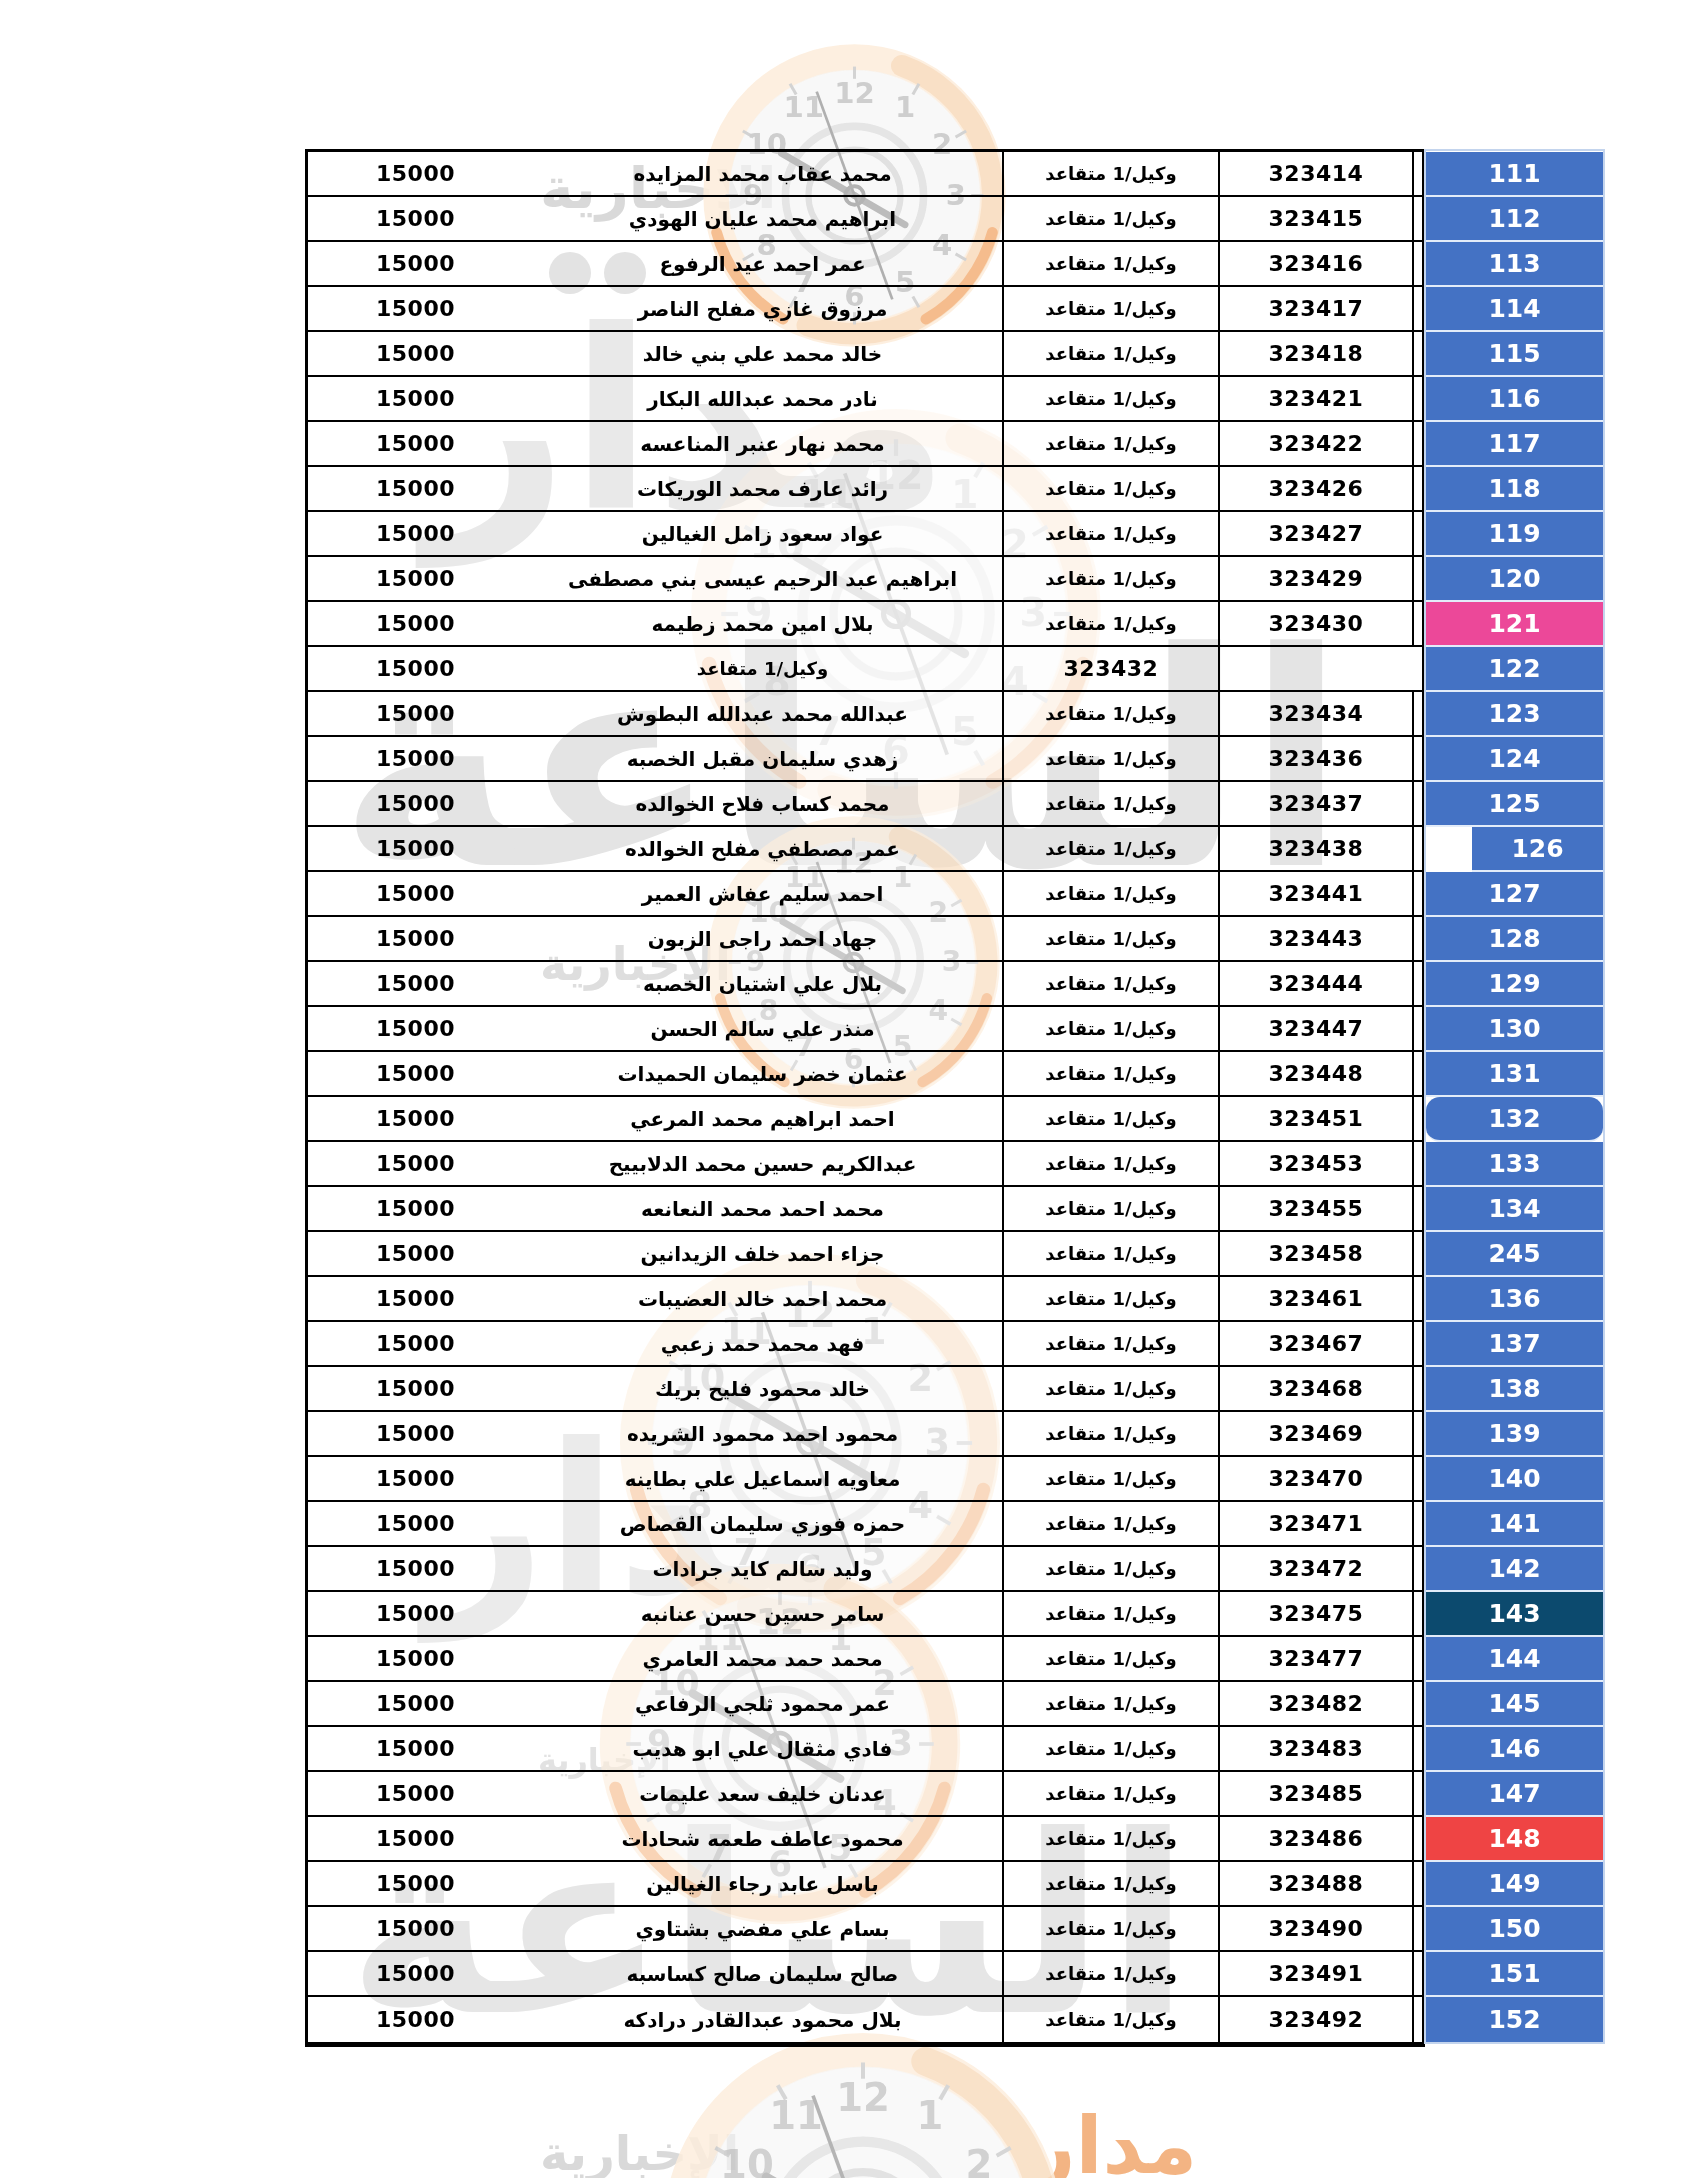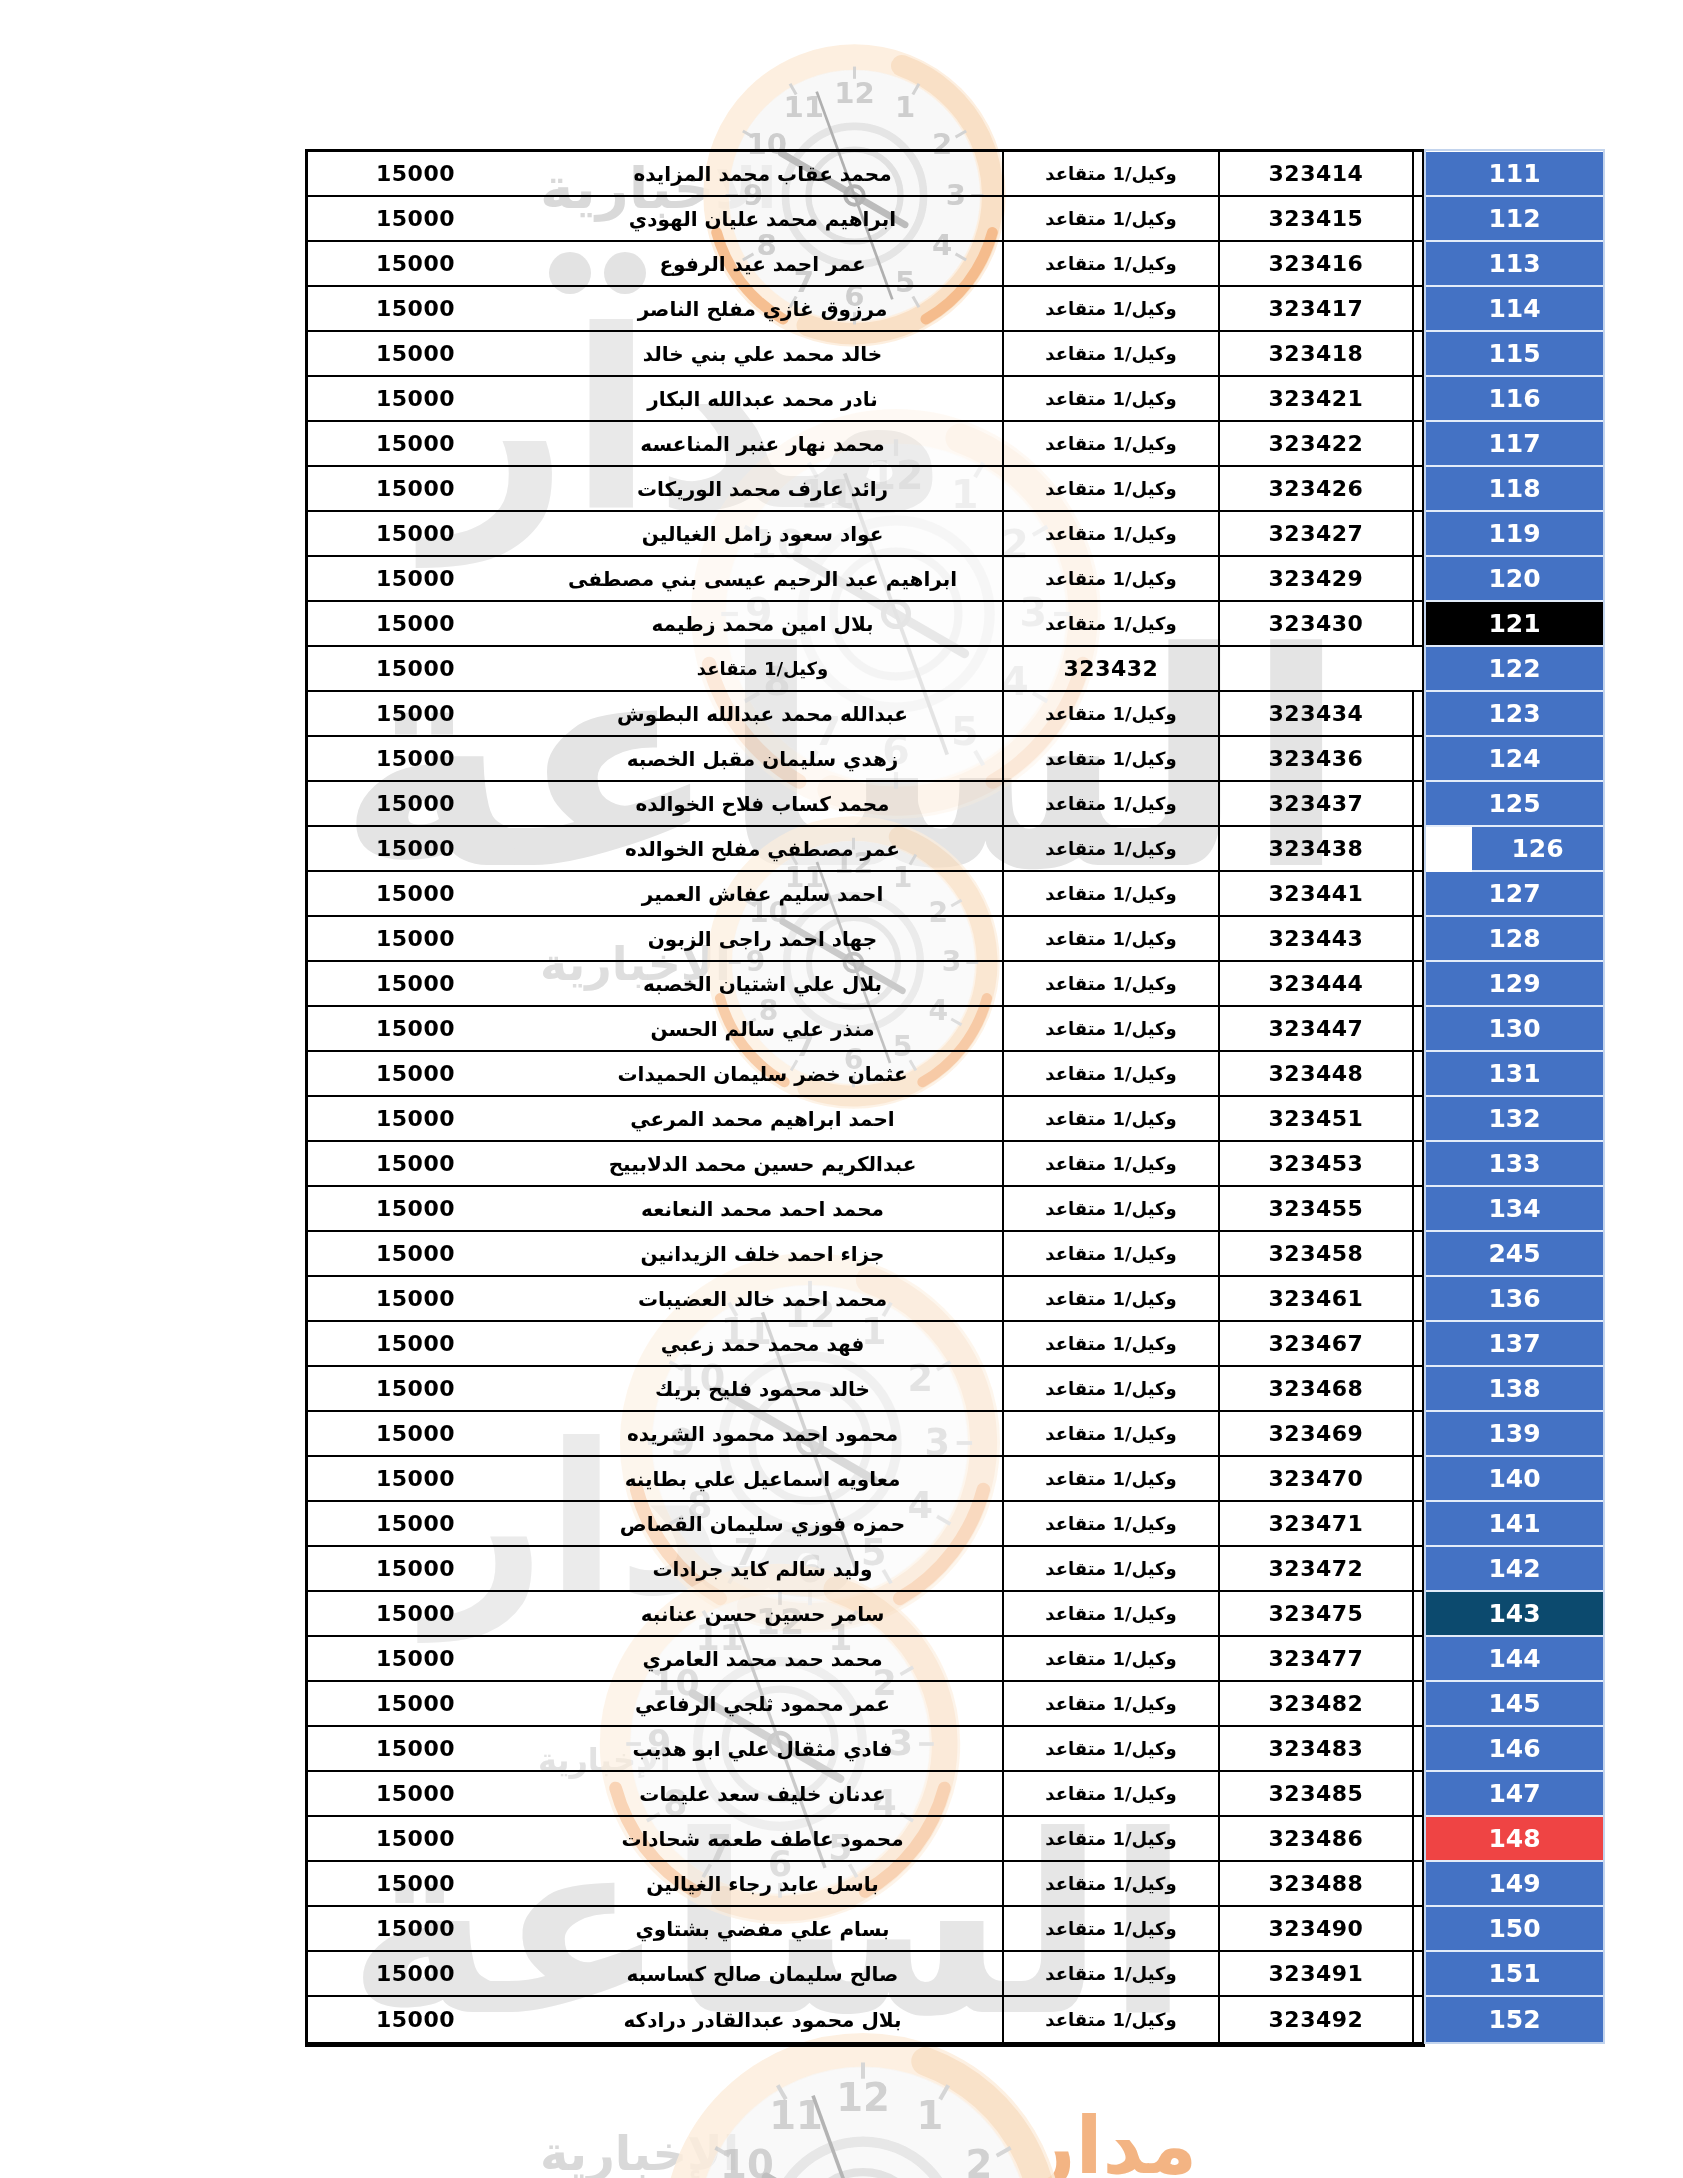--- a/index.html
+++ b/index.html
@@ -544,32 +544,32 @@
       <div class="icell" style="background: rgb(68, 114, 196);">111</div>
       <div class="icell" style="background: rgb(68, 114, 196);">112</div>
       <div class="icell" style="background: rgb(68, 114, 196);">113</div>
       <div class="icell" style="background: rgb(68, 114, 196);">114</div>
       <div class="icell" style="background: rgb(68, 114, 196);">115</div>
       <div class="icell" style="background: rgb(68, 114, 196);">116</div>
       <div class="icell" style="background: rgb(68, 114, 196);">117</div>
       <div class="icell" style="background: rgb(68, 114, 196);">118</div>
       <div class="icell" style="background: rgb(68, 114, 196);">119</div>
       <div class="icell" style="background: rgb(68, 114, 196);">120</div>
-      <div class="icell" style="background: #000000;">121</div>
+      <div class="icell" style="background: #ec4899;">121</div>
       <div class="icell" style="background: rgb(68, 114, 196);">122</div>
       <div class="icell" style="background: rgb(68, 114, 196);">123</div>
       <div class="icell" style="background: rgb(68, 114, 196);">124</div>
       <div class="icell" style="background: rgb(68, 114, 196);">125</div>
       <div class="icell" style="background: rgb(68, 114, 196); margin-left: 46px;">126</div>
       <div class="icell" style="background: rgb(68, 114, 196);">127</div>
       <div class="icell" style="background: rgb(68, 114, 196);">128</div>
       <div class="icell" style="background: rgb(68, 114, 196);">129</div>
       <div class="icell" style="background: rgb(68, 114, 196);">130</div>
       <div class="icell" style="background: rgb(68, 114, 196);">131</div>
-      <div class="icell" style="background: rgb(68, 114, 196);">132</div>
+      <div class="icell" style="background: rgb(68, 114, 196); border-radius: 14px;">132</div>
       <div class="icell" style="background: rgb(68, 114, 196);">133</div>
       <div class="icell" style="background: rgb(68, 114, 196);">134</div>
       <div class="icell" style="background: rgb(68, 114, 196);">245</div>
       <div class="icell" style="background: rgb(68, 114, 196);">136</div>
       <div class="icell" style="background: rgb(68, 114, 196);">137</div>
       <div class="icell" style="background: rgb(68, 114, 196);">138</div>
       <div class="icell" style="background: rgb(68, 114, 196);">139</div>
       <div class="icell" style="background: rgb(68, 114, 196);">140</div>
       <div class="icell" style="background: rgb(68, 114, 196);">141</div>
       <div class="icell" style="background: rgb(68, 114, 196);">142</div>

